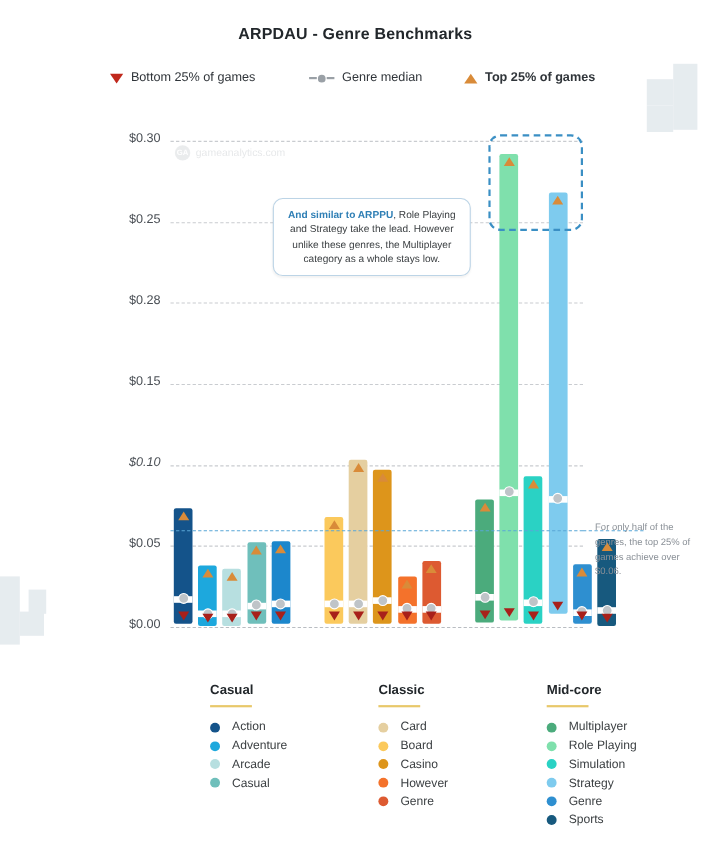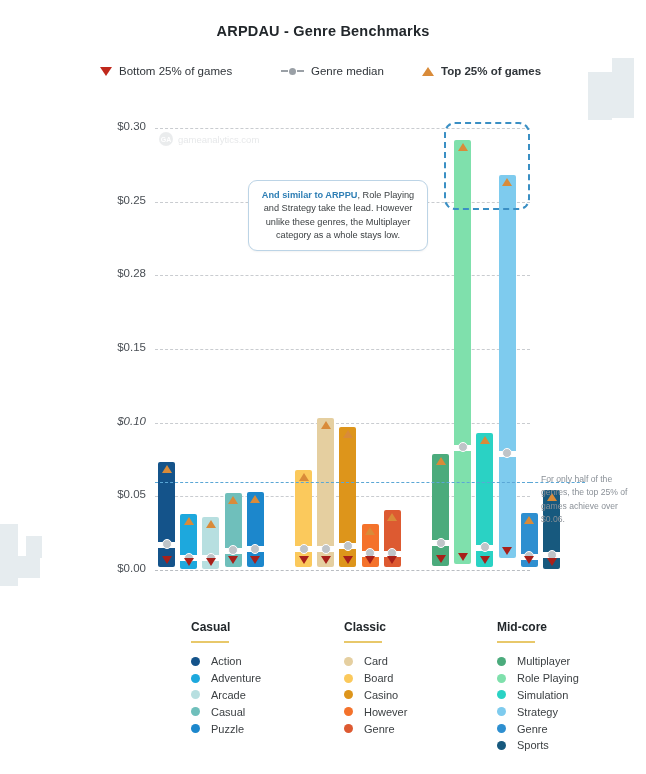--- a/index.html
+++ b/index.html
@@ -262,24 +262,20 @@
         <span>Adventure</span>
       </div>
       <div class="litem">
         <span class="ldot" style="background: rgb(183, 223, 224);"></span>
         <span>Arcade</span>
       </div>
       <div class="litem">
         <span class="ldot" style="background: rgb(111, 191, 187);"></span>
         <span>Casual</span>
       </div>
-      <div class="litem">
-        <span class="ldot" style="background: rgb(28, 135, 204);"></span>
-        <span>Puzzle</span>
-      </div>
     </div>
     <div class="lgroup">
       <h4>Classic</h4>
       <div class="lrule"></div>
       <div class="litem">
         <span class="ldot" style="background: rgb(229, 207, 160);"></span>
         <span>Card</span>
       </div>
       <div class="litem">
         <span class="ldot" style="background: rgb(251, 201, 92);"></span>

